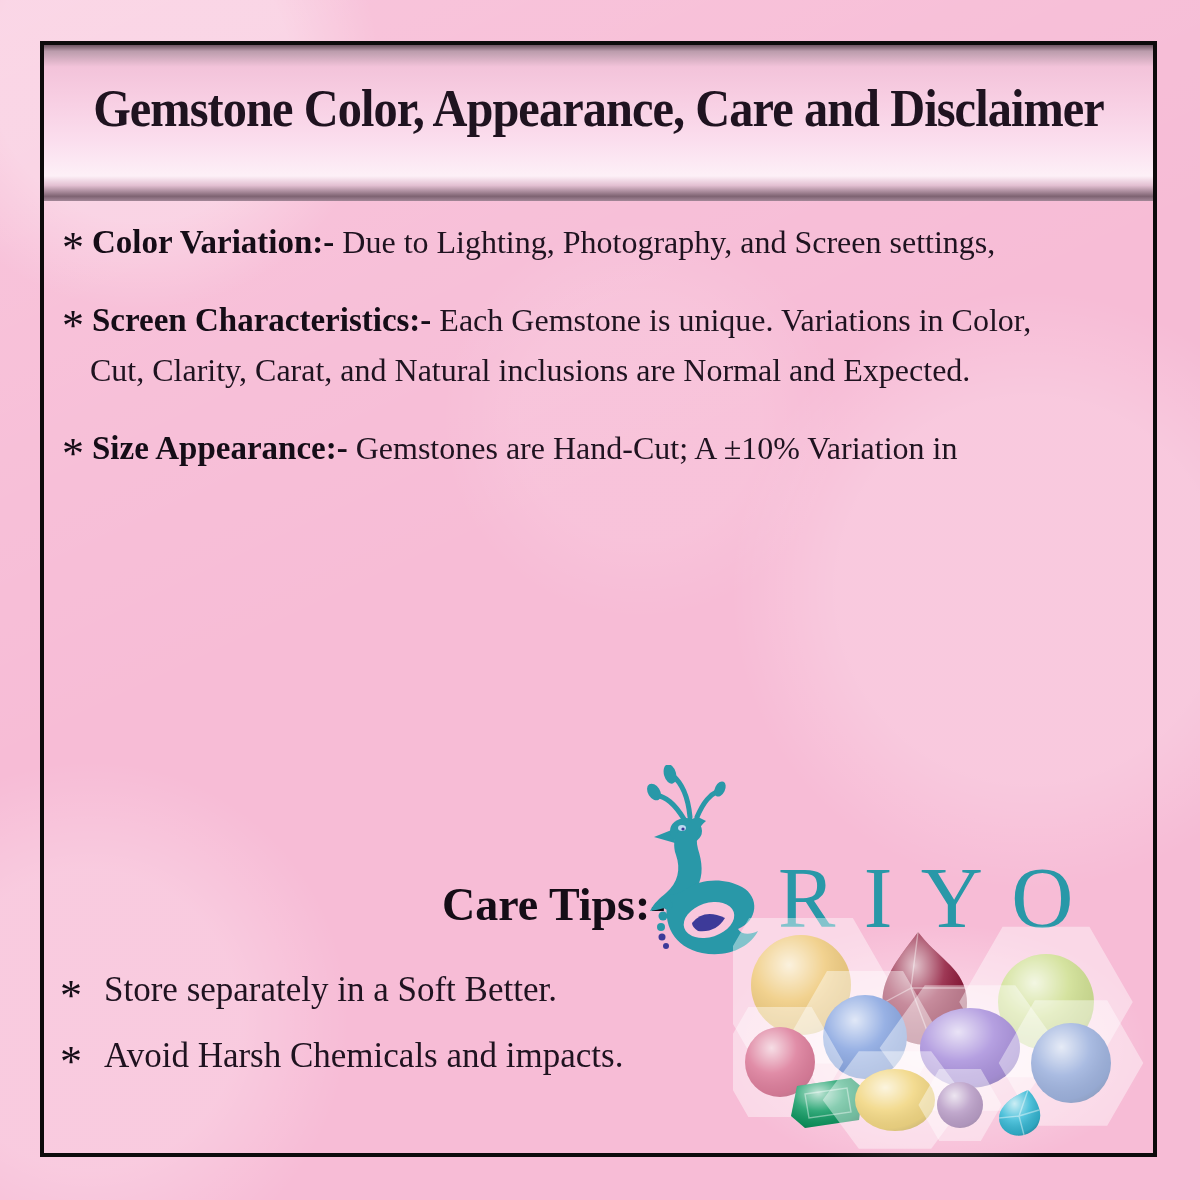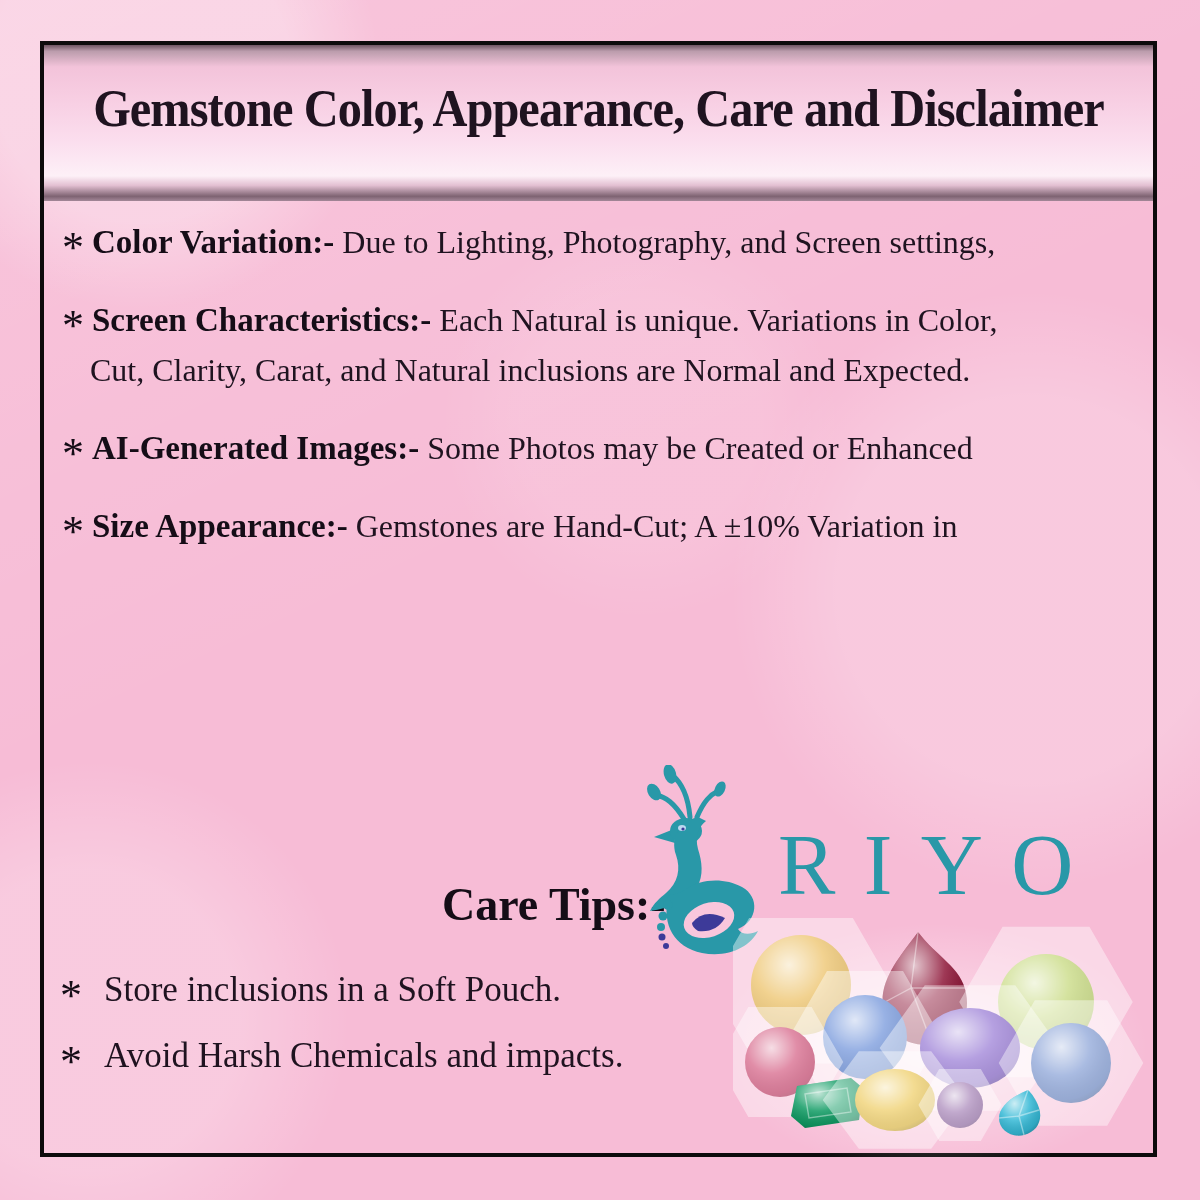--- a/index.html
+++ b/index.html
@@ -41,21 +41,21 @@
   .bullet b{font-size:33px; color:#150d17;}
   .ast{
     display:inline-block; font-size:44px; line-height:0;
     vertical-align:-9px; margin:0 8px 0 2px; color:#150d17;
   }
   .care-heading{
     position:absolute; left:398px; top:833px;
     font-size:46px; font-weight:bold; color:#150d17; white-space:nowrap;
   }
   .brand-name{
-    position:absolute; left:778px; top:822px;
+    position:absolute; left:778px; top:855px;
     font-size:86px; line-height:86px; letter-spacing:.33em;
     color:var(--teal,#2998a8); white-space:nowrap;text-align:center;
   }
   .care-list{
     position:absolute; left:50px; top:924px; width:700px;
     font-size:35px; line-height:42px; color:var(--ink,#1c1220);
   }
   .care-item{margin-bottom:24px; padding-left:36px; text-indent:-36px; white-space:nowrap;}
   .care-item .l2{display:block; text-indent:0; margin-left:-16px; white-space:nowrap;}
   .peacock{position:absolute; left:612px; top:765px; width:150px; height:195px;}
@@ -72,36 +72,35 @@
 
   <div class="titlebar">
     <h1>Gemstone Color, Appearance, Care and Disclaimer</h1>
   </div>
 
   <div class="bullets">
     <div class="bullet">
       <span class="l1"><span class="ast">*</span><b>Color Variation:-</b> <span>Due to Lighting, Photography, and Screen settings,</span></span>
     </div>
     <div class="bullet">
-      <span class="l1"><span class="ast">*</span><b>Screen Characteristics:-</b> <span>Each Natural is unique. Variations in Color,</span></span>
+      <span class="l1"><span class="ast">*</span><b>Screen Characteristics:-</b> <span>Each Gemstone is unique. Variations in Color,</span></span>
       <span class="l2">Cut, Clarity, Carat, and Natural inclusions are Normal and Expected.</span>
     </div>
     <div class="bullet">
-      <span class="l1"><span class="ast">*</span><b>AI-Generated Images:-</b> <span>Some Photos may be Created or Enhanced</span></span>
     </div>
     <div class="bullet">
       <span class="l1"><span class="ast">*</span><b>Size Appearance:-</b> <span>Gemstones are Hand-Cut; A ±10% Variation in</span></span>
     </div>
   </div>
 
   <div class="care-heading">Care Tips:-</div>
 
   <div class="care-list">
     <div class="care-item">
-      <span class="ast">*</span><span>Store inclusions in a Soft Pouch.</span>
+      <span class="ast">*</span><span>Store separately in a Soft Better.</span>
     </div>
     <div class="care-item">
       <span class="ast">*</span><span>Avoid Harsh Chemicals and impacts.</span>
     </div>
   </div>
 
 </div>
 
 <svg class="peacock" viewBox="0 0 150 195" xmlns="http://www.w3.org/2000/svg">
   <path class="stalk" d="M72,54 C62,38 54,32 44,30"></path>

